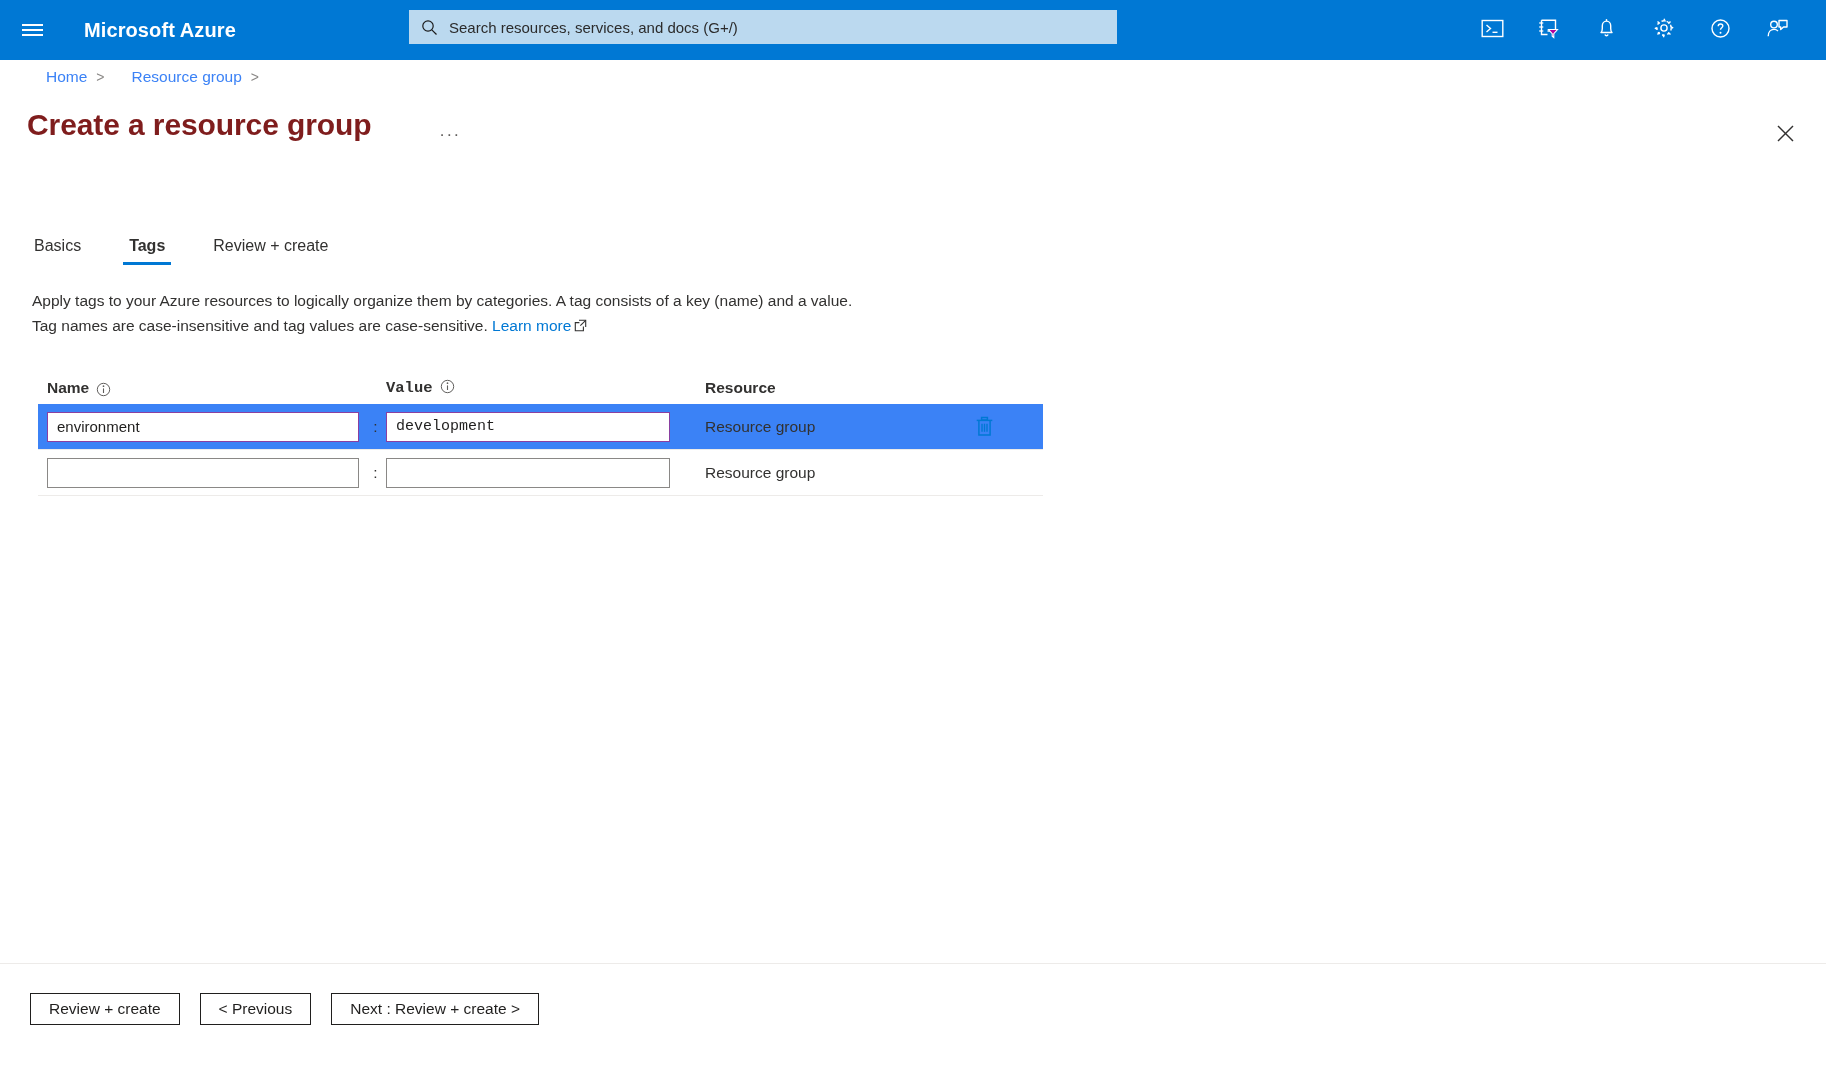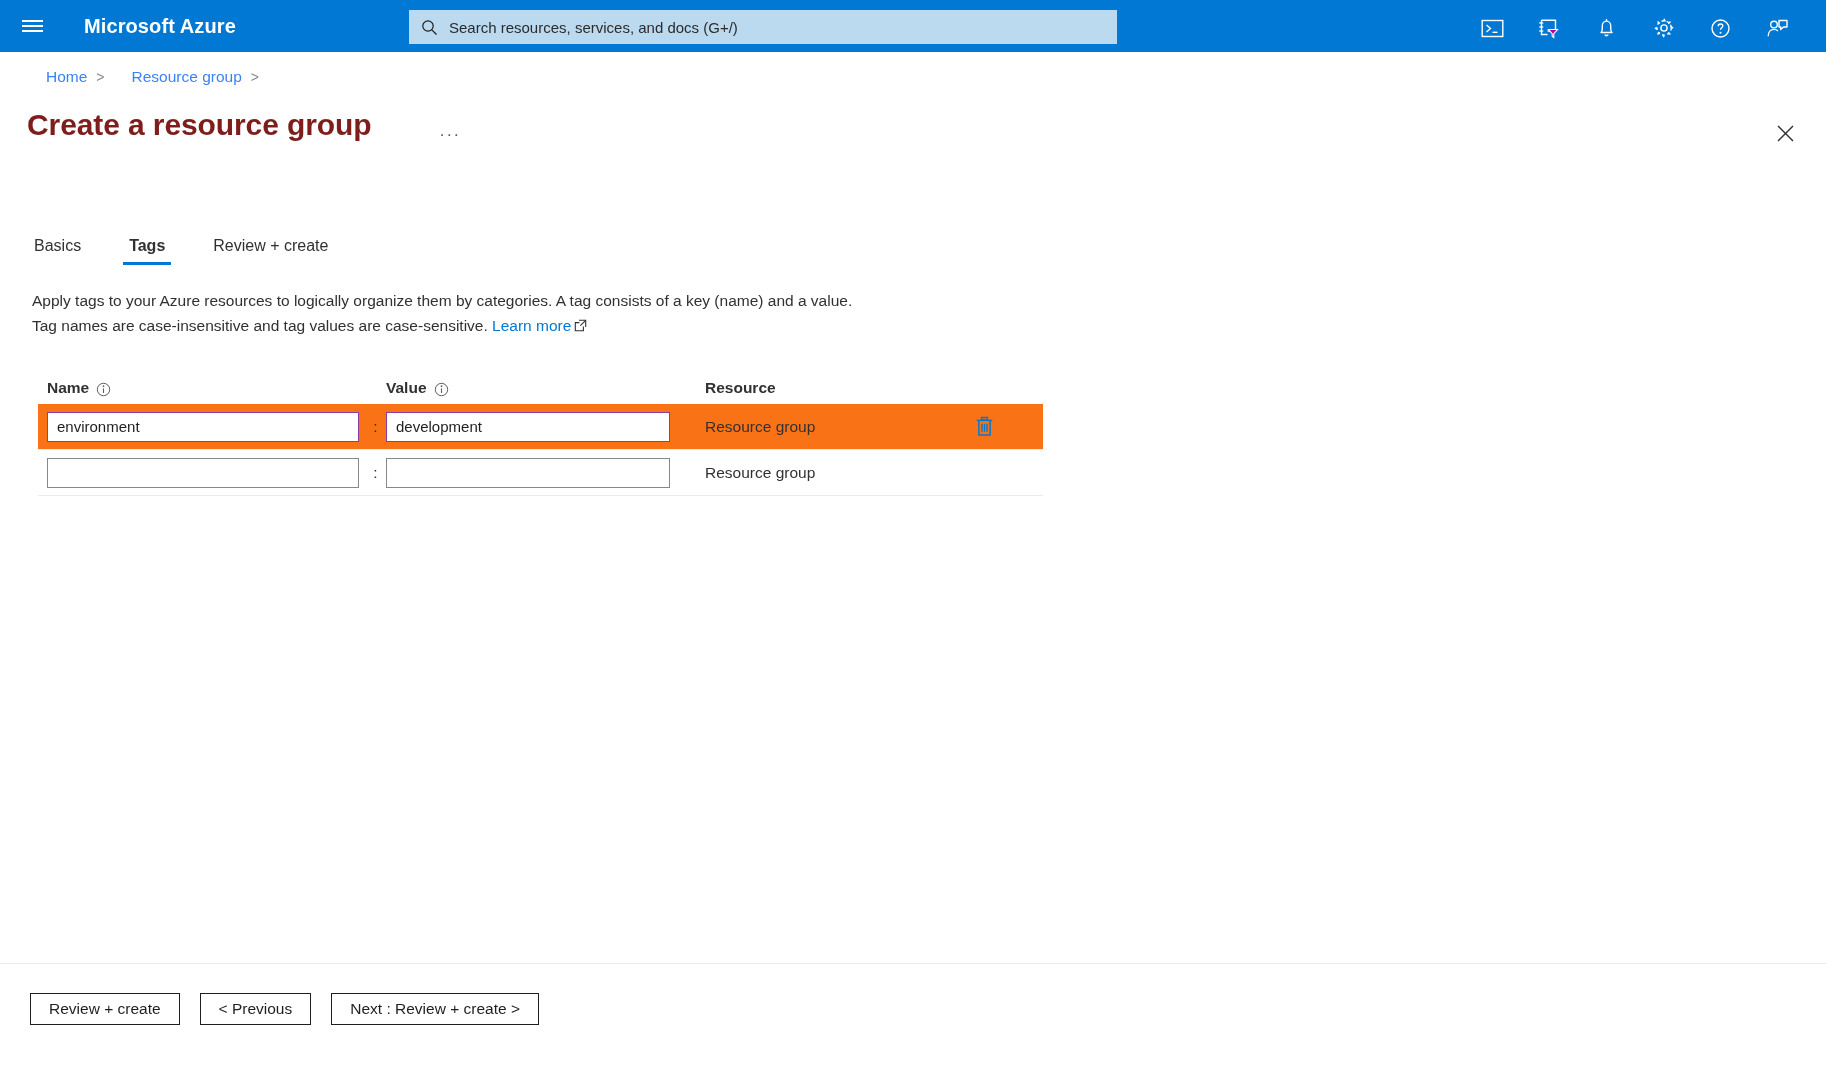--- a/index.html
+++ b/index.html
@@ -8,21 +8,21 @@
     width: 1826px; height: 1067px;
     overflow: hidden;
     background: #ffffff;
     font-family: "Segoe UI", "Liberation Sans", sans-serif;
     color: #323130;
   }
 
   
   #top-bar {
     position: absolute; top: 0; left: 0;
-    width: 1826px; height: 52px;
+    width: 1826px; height: 60px;
     background: #0078D4;
     display: flex; align-items: center;
   }
   #hamburger {
     width: 44px; height: 44px; margin-left: 10px;
     display: flex; align-items: center; justify-content: center;
     cursor: pointer;
   }
   #hamburger .bar {
     display: block; width: 21px; height: 1.6px;
@@ -137,32 +137,32 @@
     width: 1005px;
   }
   #tag-header {
     display: flex; align-items: center;
     height: 32px;
     font-size: 15.5px; font-weight: 600;
     color: #323130;
   }
   .col-name  { width: 327px; padding-left: 9px; display:flex; align-items:flex-end; }
   .col-colon { width: 21px; text-align: center; }
-  .col-value { width: 298px; display:flex; align-items:flex-end; }
+  .col-value { width: 298px; display:flex; align-items:flex-start;font-family:Liberation Mono, monospace; }
   .col-res   { width: 240px; padding-left: 21px; }
   .col-del   { width: 110px; display:flex; align-items:center; justify-content:flex-start; padding-left: 46px;}
   .info-icon { margin-left: 7px; display: inline-flex; cursor: pointer; }
 
   .tag-row {
     display: flex; align-items: center;
     height: 46px;
     border-bottom: 1px solid #edebe9;
     font-size: 15.5px;
   }
-  .tag-row.highlight { background: #f97316; }
+  .tag-row.highlight { background: #3b82f6; }
   .tag-row .col-name, .tag-row .col-value { padding-top: 0; }
   .tag-input {
     height: 30px;
     font-family: inherit; font-size: 15px;
     color: #201f1e;
     padding: 0 9px;
     background: #ffffff;
     outline: none;
     border: 1px solid #8a8886;
   }

